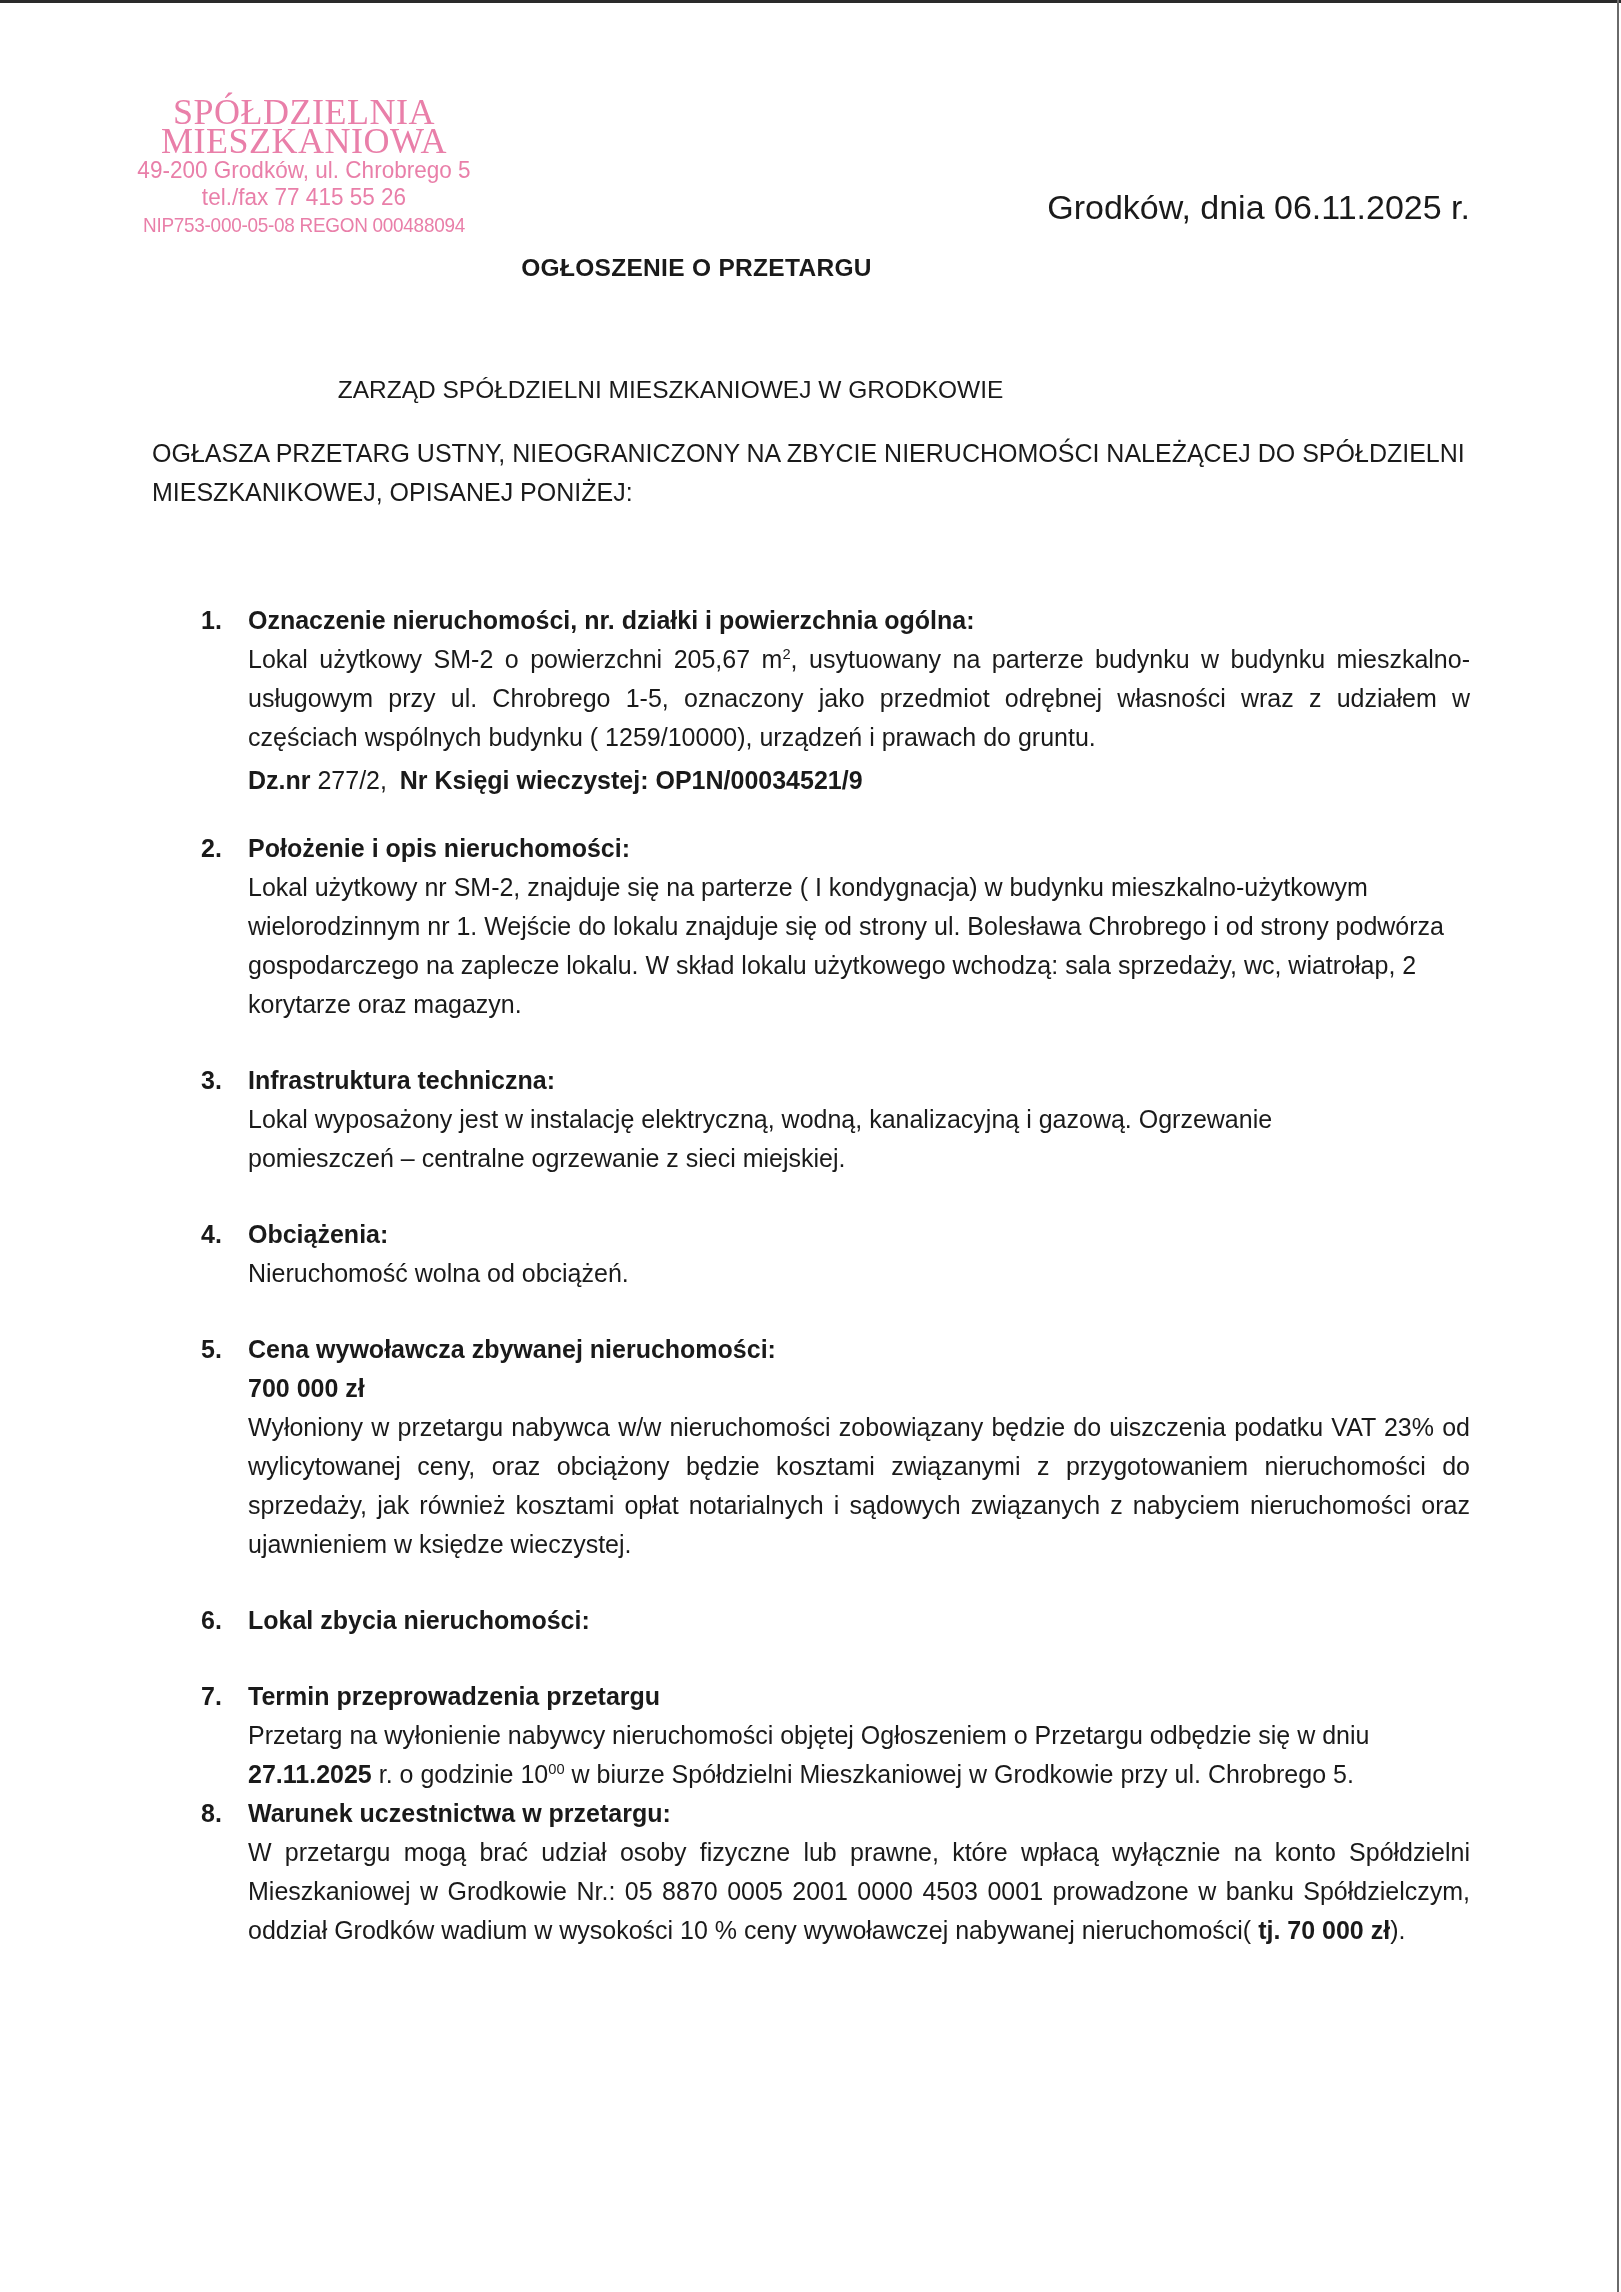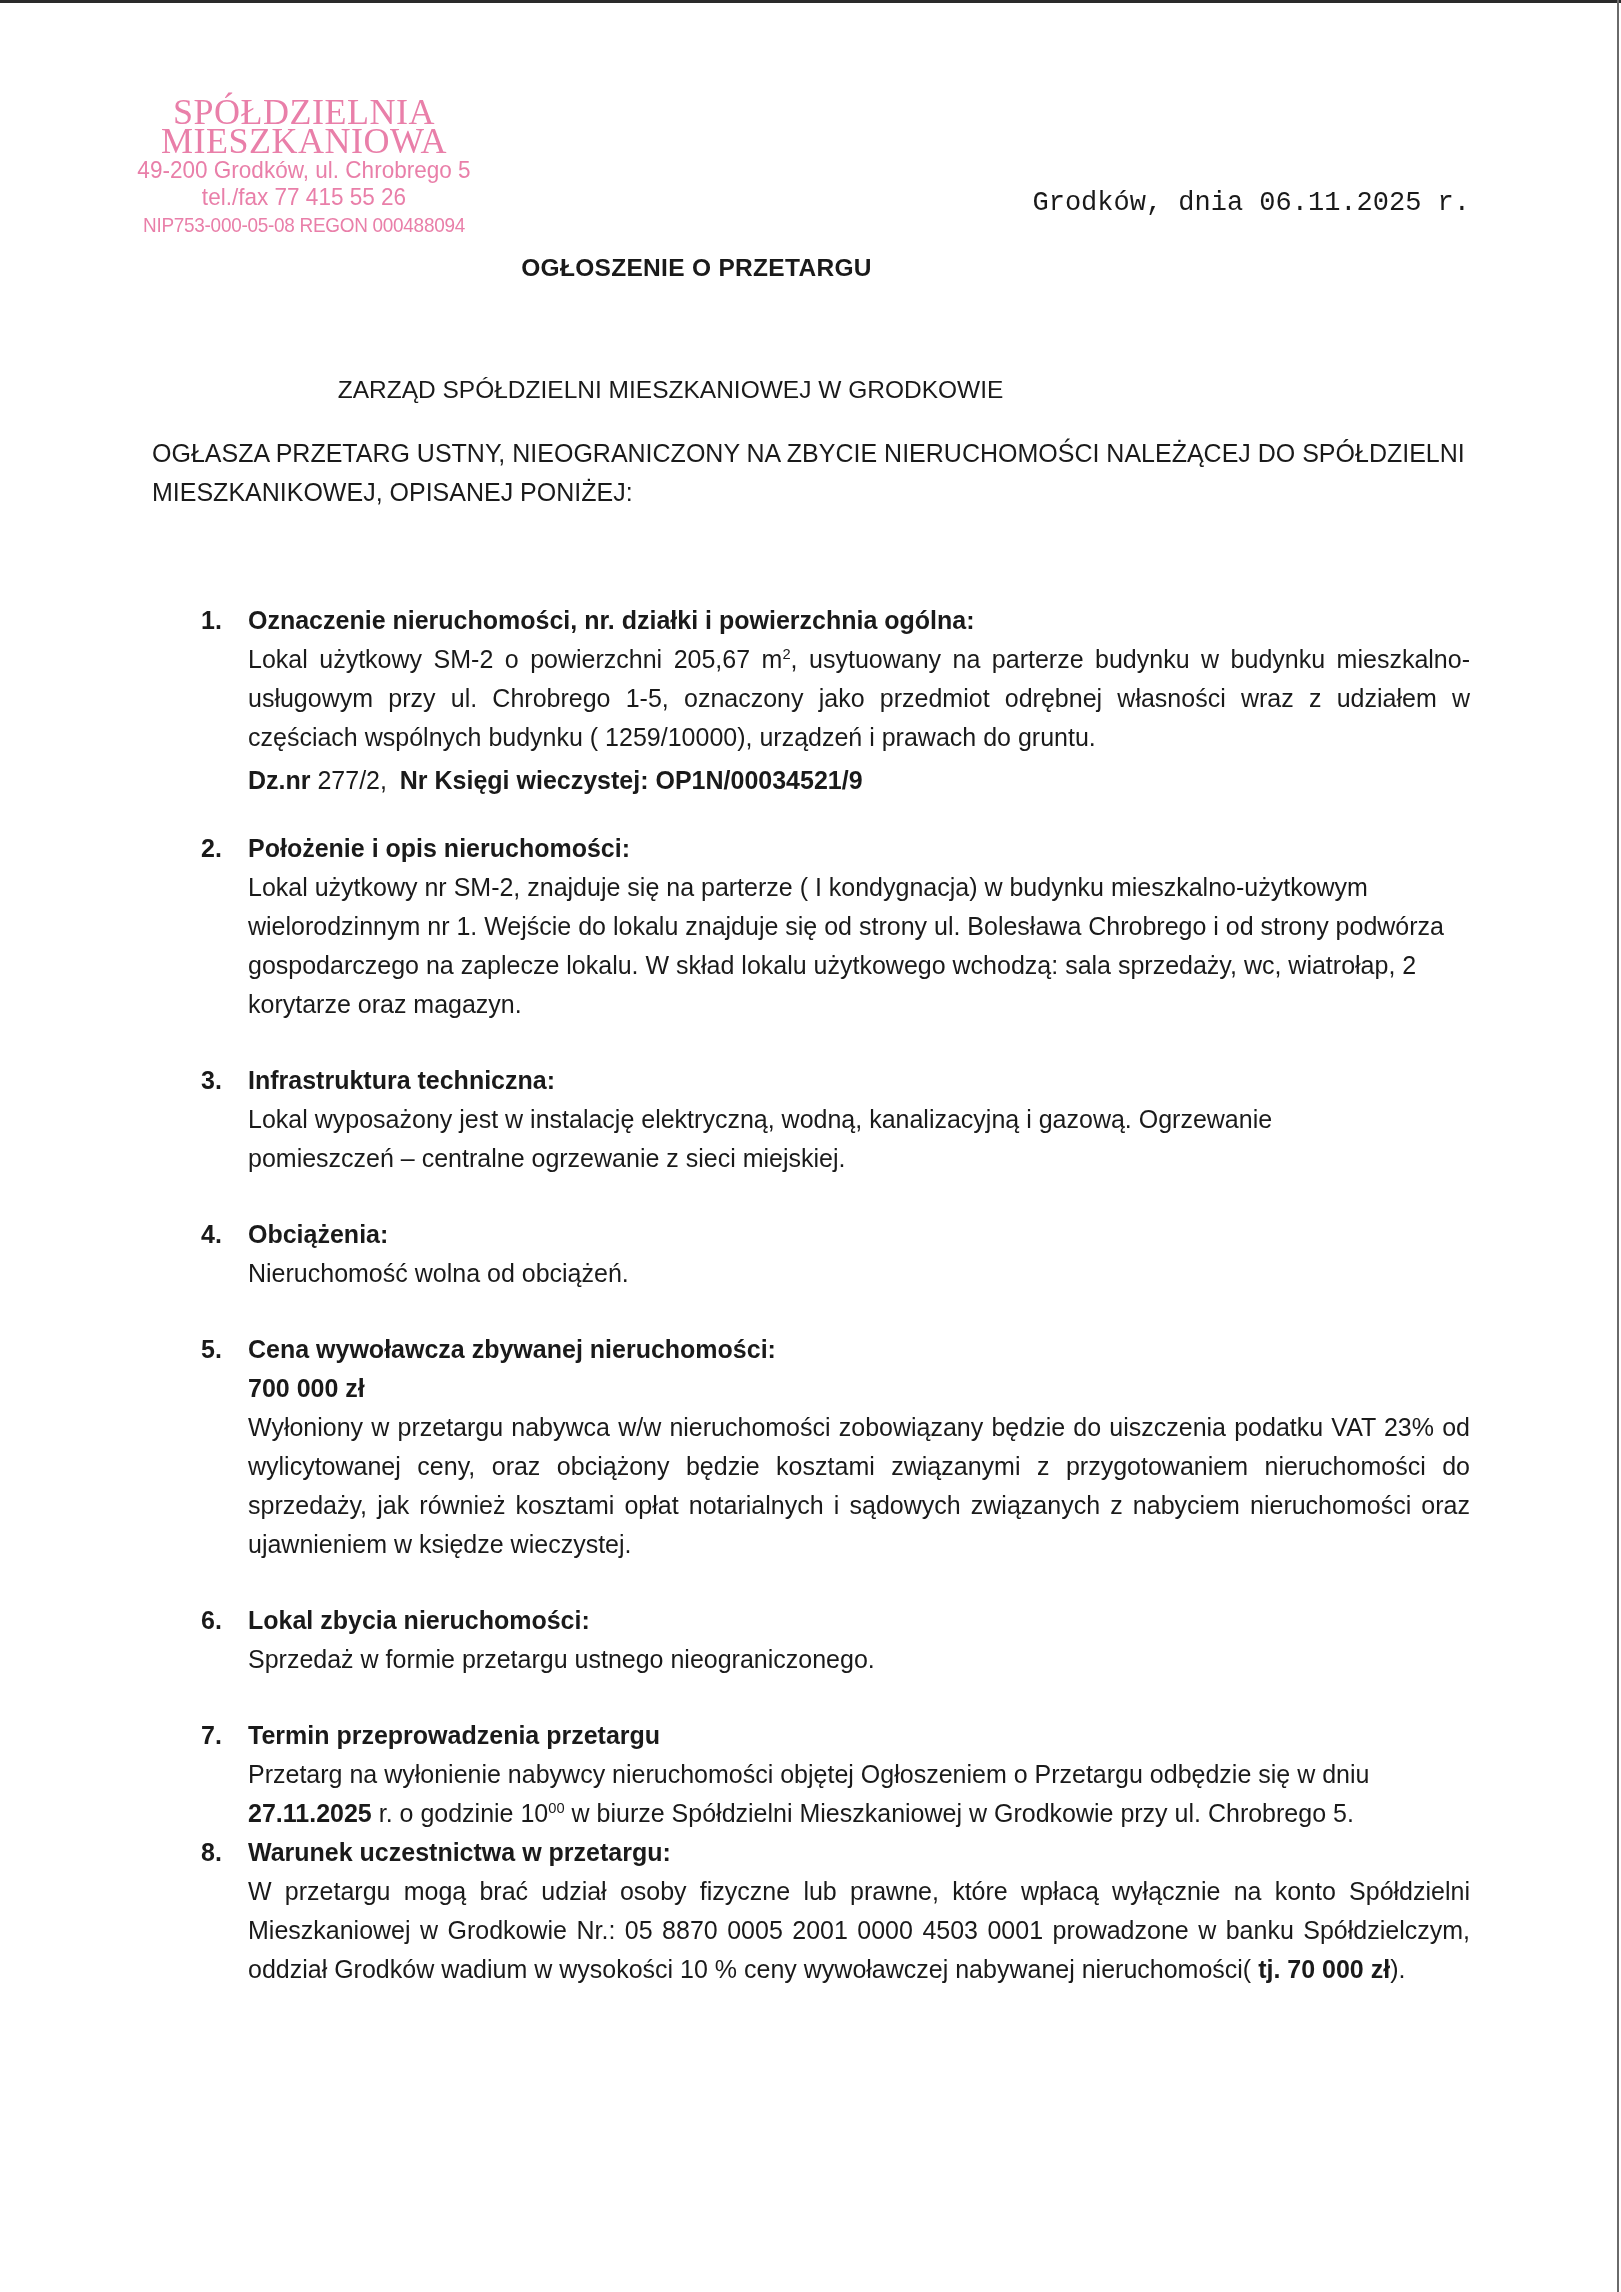--- a/index.html
+++ b/index.html
@@ -6,21 +6,21 @@
   body { width: 1621px; height: 2293px; position: relative; overflow: hidden;
          font-family: "Liberation Sans", "DejaVu Sans", sans-serif; color: #1a1a1a; }
   .top-rule { position: absolute; left: 0; top: 0; width: 1621px; height: 2.9px; background: #2a2a2a; }
   .right-rule { position: absolute; right: 2px; top: 0; width: 2px; height: 2293px; background: #6a6a6a; }
 
   .stamp { position: absolute; left: 108px; top: 98px; width: 392px; text-align: center; color: #e97fa9; }
   .stamp .s-name { font-family: "Liberation Serif", "DejaVu Serif", serif; font-size: 36px; letter-spacing: 0.5px; line-height: 29px; }
   .stamp .s-line { font-family: "Liberation Sans", sans-serif; font-size: 24.5px; line-height: 27.4px; transform: scaleX(0.92); }
   .stamp .s-nip { font-size: 20.6px; letter-spacing: -0.3px; }
 
-  .date { position: absolute; right: 151px; top: 188px; font-size: 27px; font-family: Liberation Mono, monospace; }
+  .date { position: absolute; right: 151px; top: 188px; font-size: 34px; }
   .title { position: absolute; left: 0; width: 1393px; top: 254px; text-align: center; font-weight: bold; font-size: 24.5px; letter-spacing: 0.3px; }
   .board { position: absolute; left: 0; width: 1341px; top: 376px; text-align: center; font-size: 24.5px; }
   .lead { position: absolute; left: 152px; width: 1333px; top: 434px; font-size: 25px; line-height: 39px; }
 
   .items { position: absolute; left: 201px; top: 601px; width: 1269px; margin: 0; padding: 0; list-style: none; font-size: 25px; line-height: 39px; }
   .item { position: relative; padding-left: 47px; }
   .item .num { position: absolute; left: 0; top: 0; font-weight: bold; }
   .item .head { font-weight: bold; }
   .item .body { text-align: justify; }
   .item .body.left { text-align: left; }
@@ -79,21 +79,20 @@
   <li class="item" style="margin-top:37px;">
     <span class="num">5.</span>
     <div class="head">Cena wywoławcza zbywanej nieruchomości:</div>
     <div class="bold">700 000 zł</div>
     <div class="body">Wyłoniony w przetargu nabywca w/w nieruchomości zobowiązany będzie do uiszczenia podatku VAT 23% od wylicytowanej ceny, oraz obciążony będzie kosztami związanymi z przygotowaniem nieruchomości do sprzedaży, jak również kosztami opłat notarialnych i sądowych związanych z nabyciem nieruchomości oraz ujawnieniem w księdze wieczystej.</div>
   </li>
 
   <li class="item" style="margin-top:37px;">
     <span class="num">6.</span>
     <div class="head">Lokal zbycia nieruchomości:</div>
-    <div class="body">Sprzedaż w formie przetargu ustnego nieograniczonego.</div>
   </li>
 
   <li class="item" style="margin-top:37px;">
     <span class="num">7.</span>
     <div class="head">Termin przeprowadzenia przetargu</div>
     <div class="body left"><span>Przetarg na wyłonienie nabywcy nieruchomości objętej Ogłoszeniem o Przetargu odbędzie się w dniu</span><br><span class="bold">27.11.2025</span><span> r.  o godzinie 10</span><sup>00</sup><span> w biurze Spółdzielni Mieszkaniowej w Grodkowie przy ul. Chrobrego 5.</span></div>
   </li>
 
   <li class="item">
     <span class="num">8.</span>

